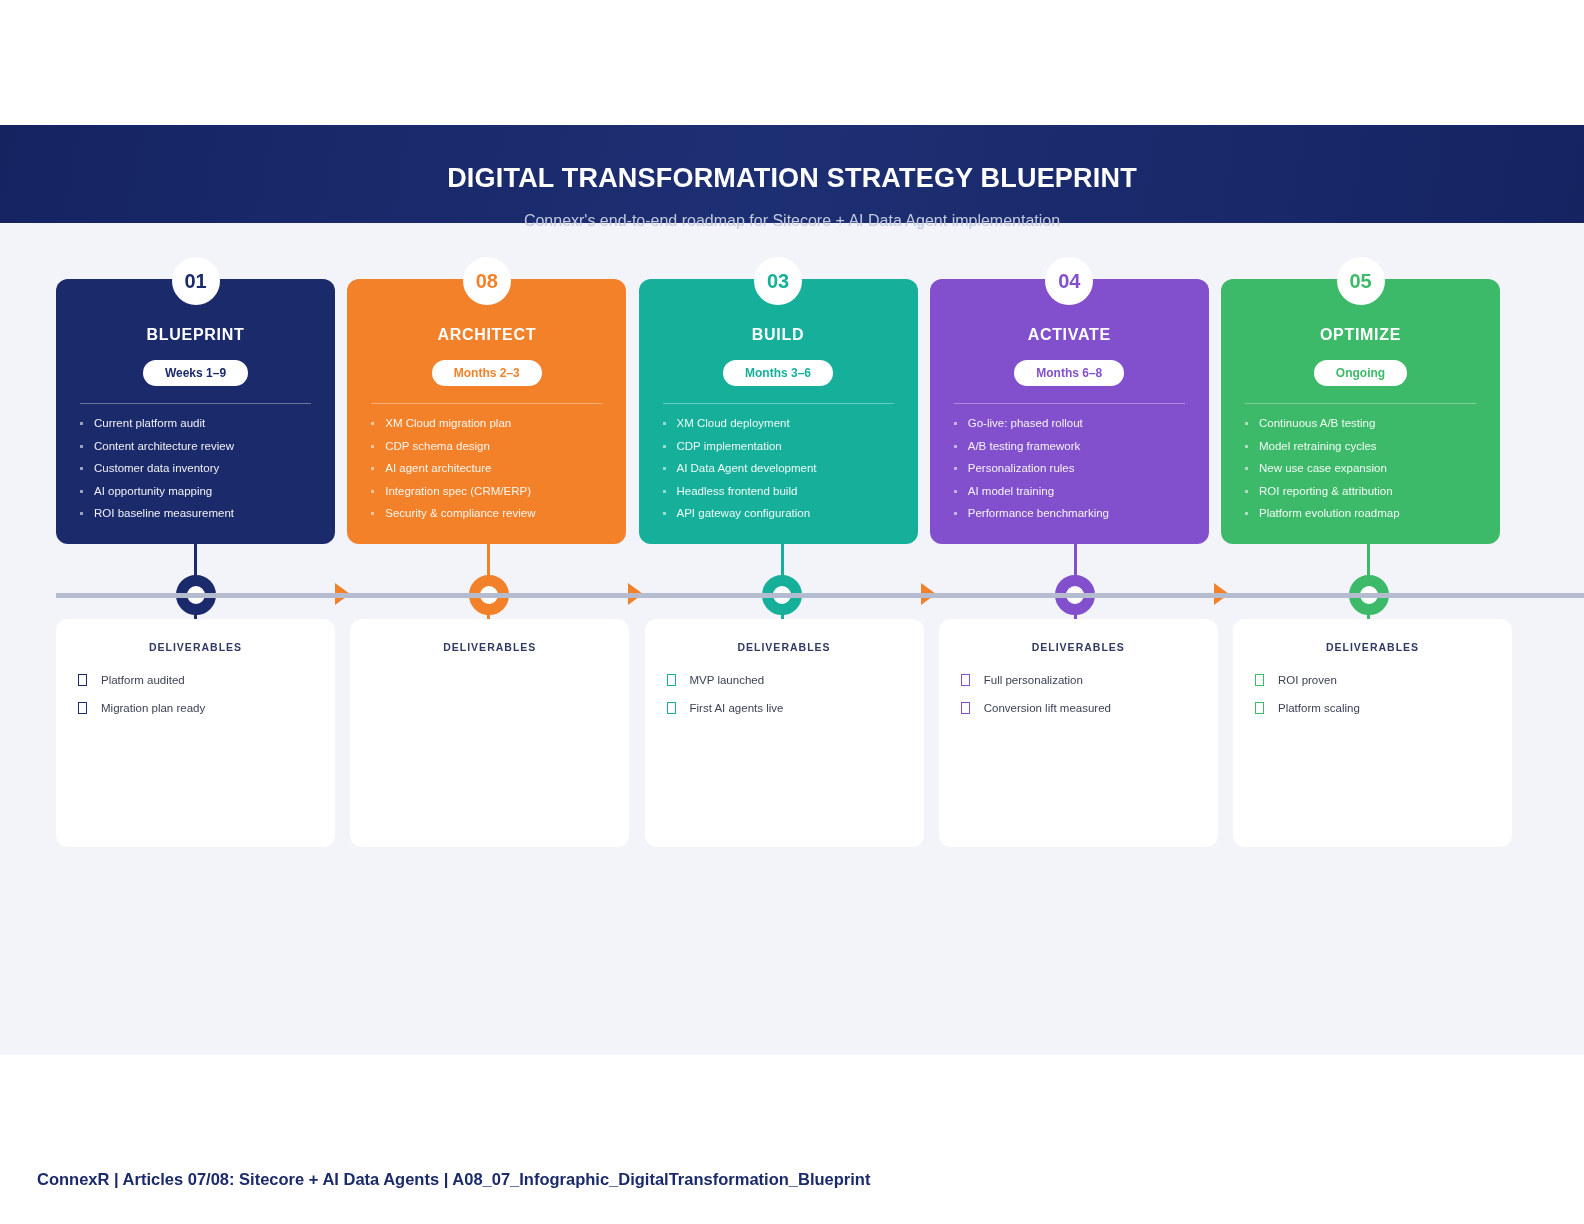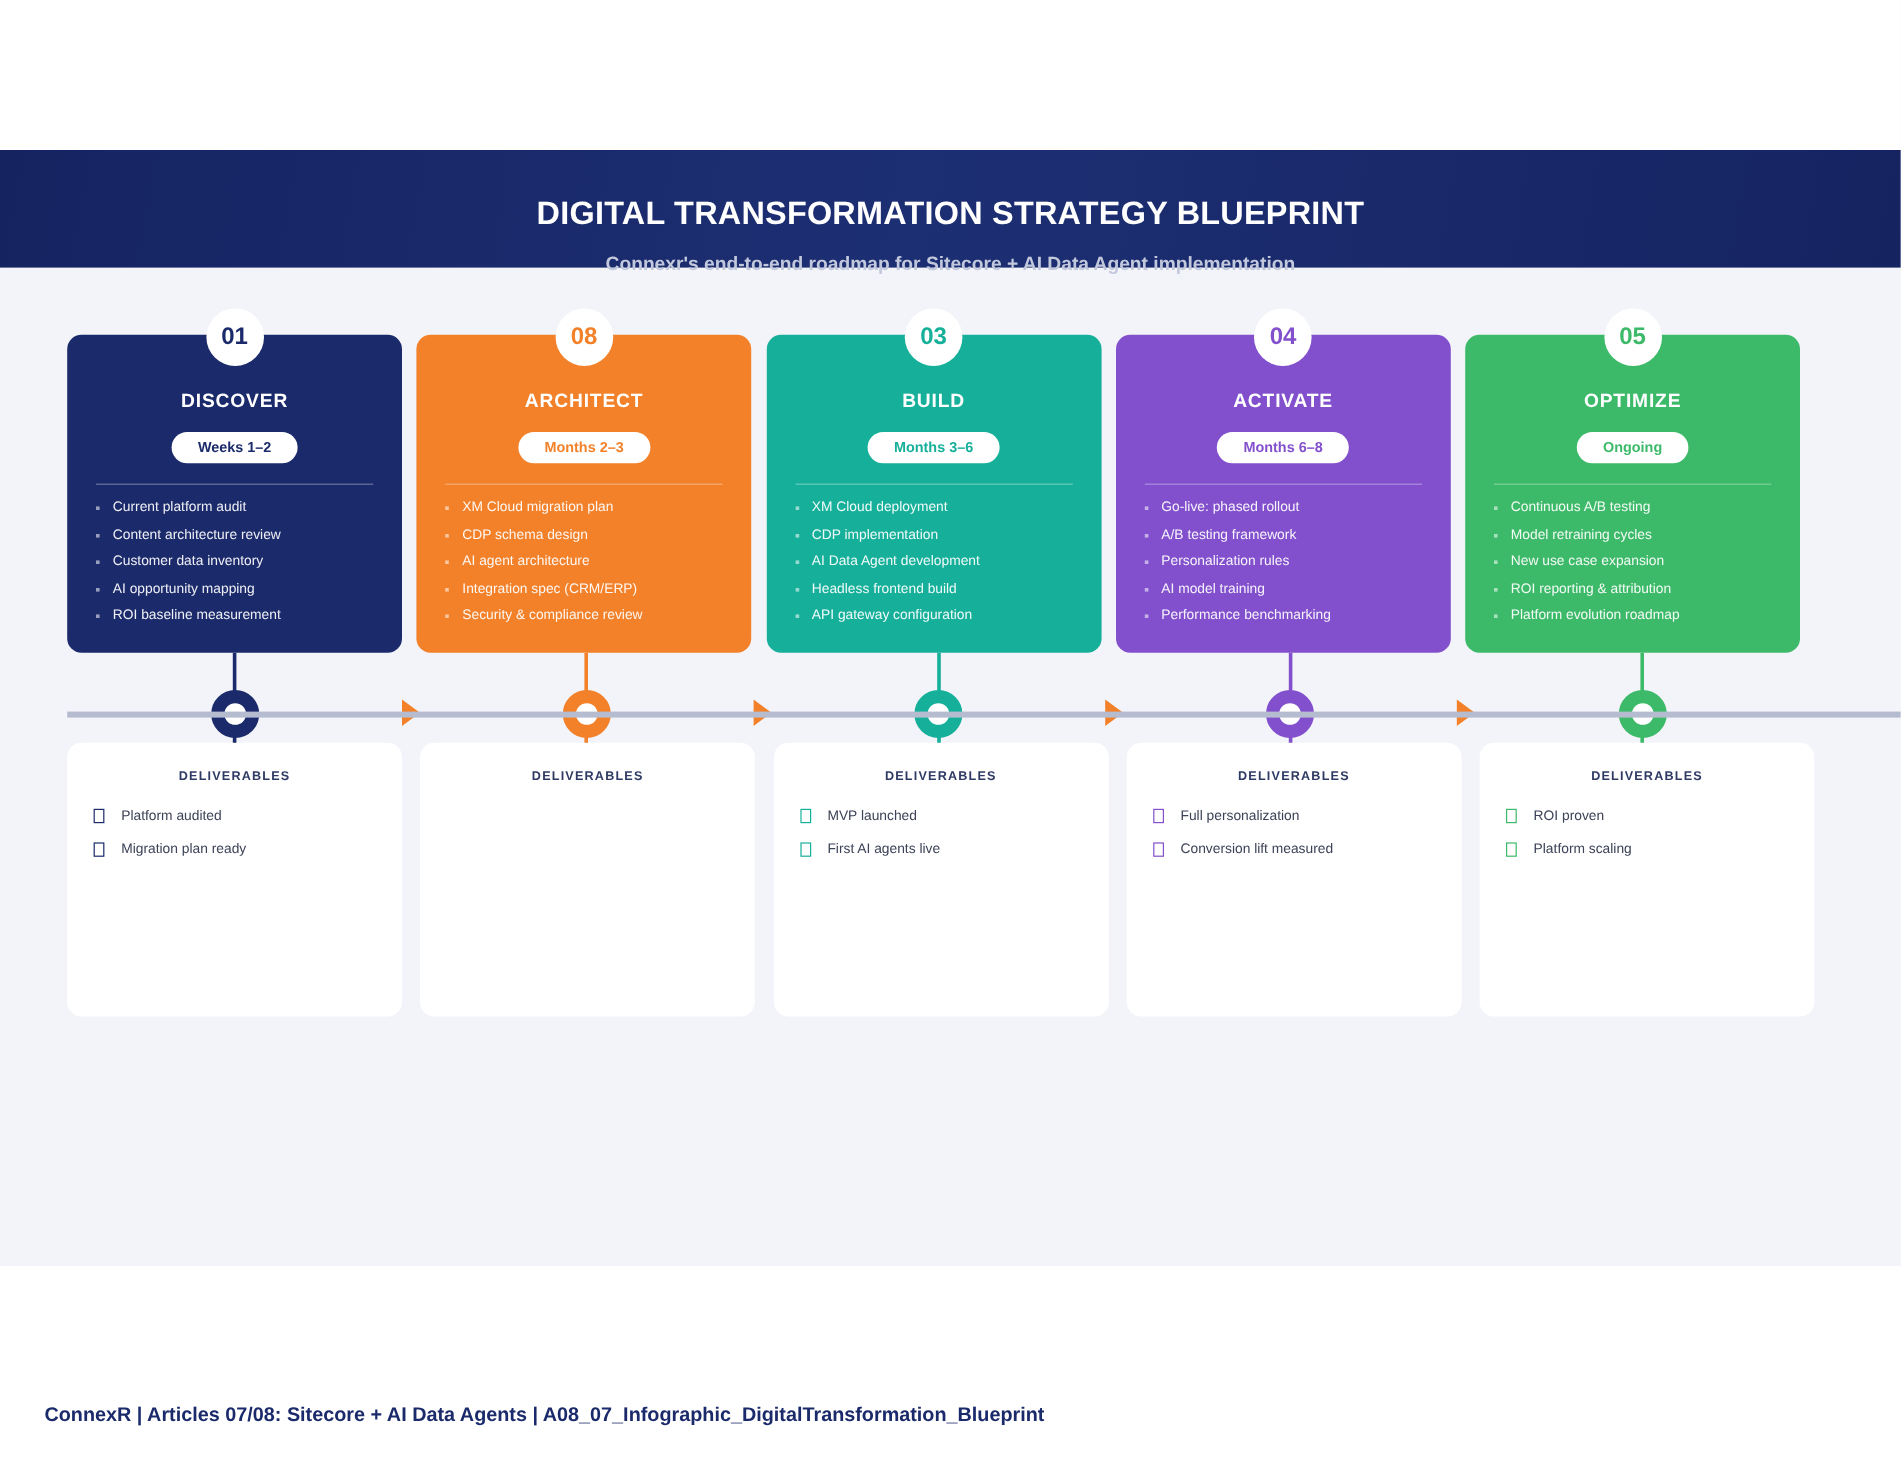--- a/index.html
+++ b/index.html
@@ -41,21 +41,21 @@
     padding-top: 38px;
     font-size: 27px;
     font-weight: bold;
     letter-spacing: 0.2px;
     color: #ffffff;
   }
   #header-subtitle {
     margin: 0;
     padding-top: 18px;
     font-size: 16px;
-    font-weight: bold;
+    font-weight: normal;
     color: #c3c9dd;
   }
 
   
   #phases {
     position: absolute;
     left: 56px;
     top: 154px;
     width: 1444px;
     height: 265px;
@@ -249,22 +249,22 @@
 <div id="canvas">
 
   <div id="header">
     <h1 id="header-title">DIGITAL TRANSFORMATION STRATEGY BLUEPRINT</h1>
     <p id="header-subtitle">Connexr's end-to-end roadmap for Sitecore + AI Data Agent implementation</p>
   </div>
 
   <div id="phases">
       <div class="phase-card" style="background: rgb(27, 42, 107);">
         <div class="phase-num" style="color: rgb(27, 42, 107);">01</div>
-        <div class="phase-title">DISCOVER</div>
-        <div class="phase-pill-wrap"><span class="phase-pill" style="color: rgb(27, 42, 107);">Weeks 1–2</span></div>
+        <div class="phase-title">BLUEPRINT</div>
+        <div class="phase-pill-wrap"><span class="phase-pill" style="color: rgb(27, 42, 107);">Weeks 1–9</span></div>
         <div class="phase-rule"></div>
         <ul class="phase-list">
           <li>Current platform audit</li>
           <li>Content architecture review</li>
           <li>Customer data inventory</li>
           <li>AI opportunity mapping</li>
           <li>ROI baseline measurement</li>
         </ul>
       </div>
       <div class="phase-card" style="background: rgb(242, 129, 42);">

